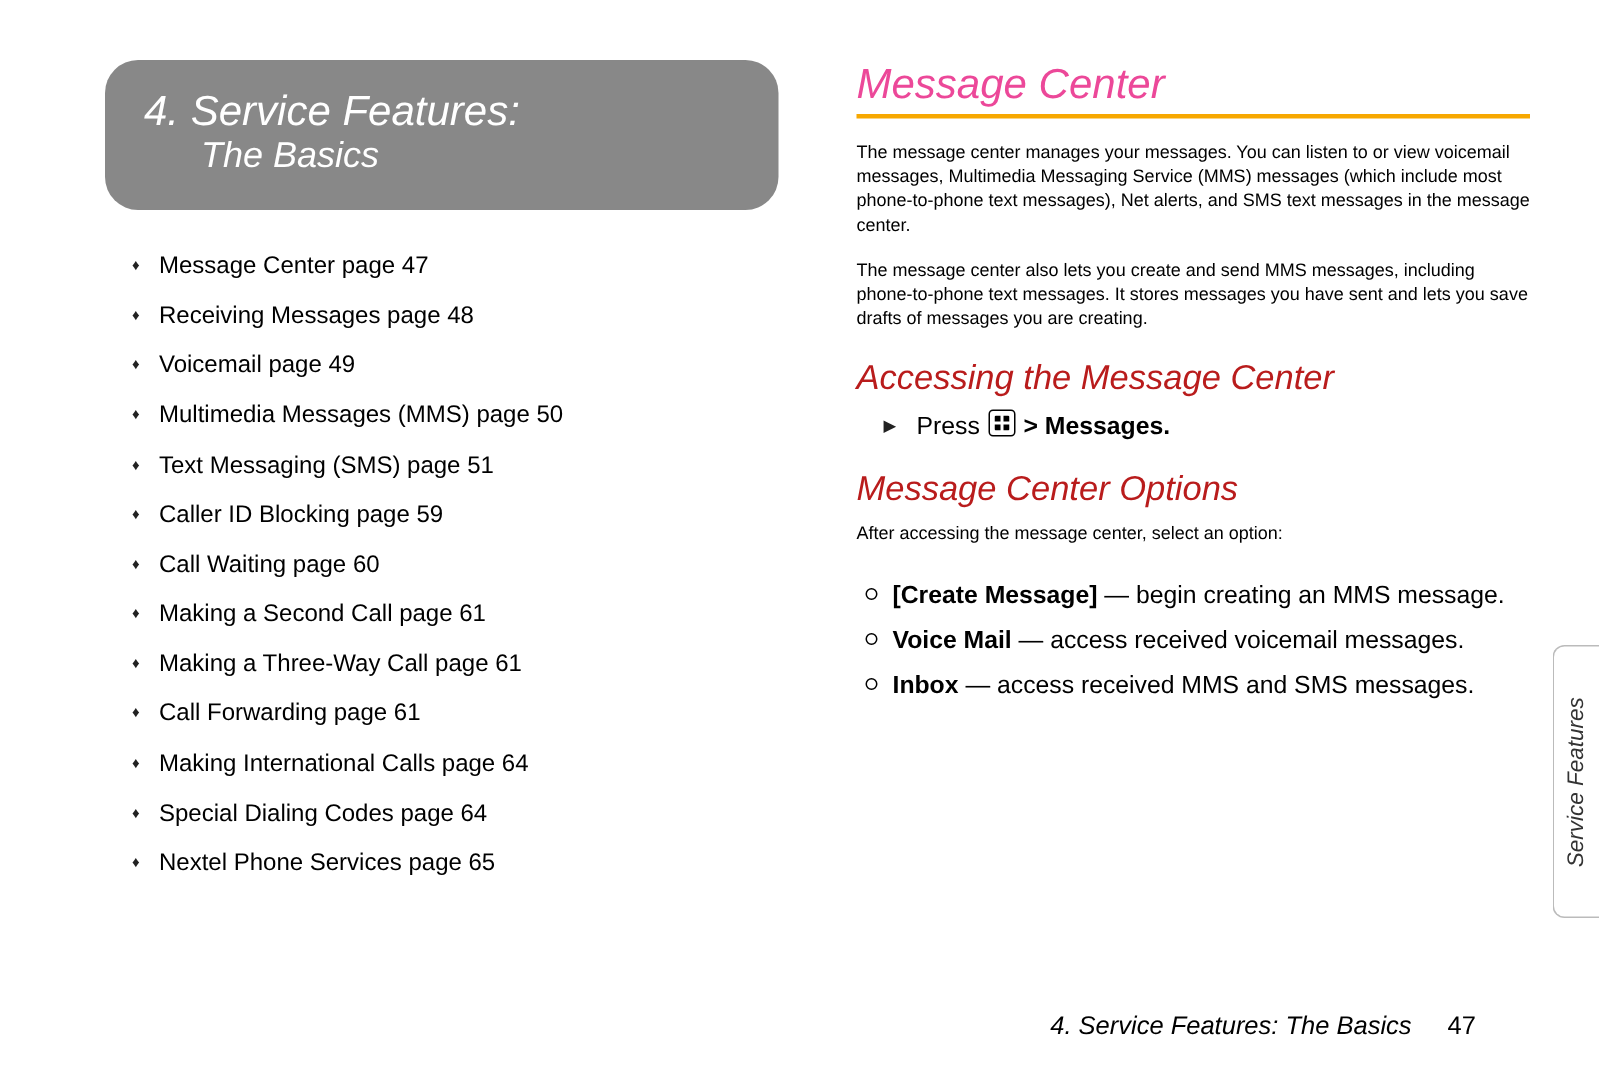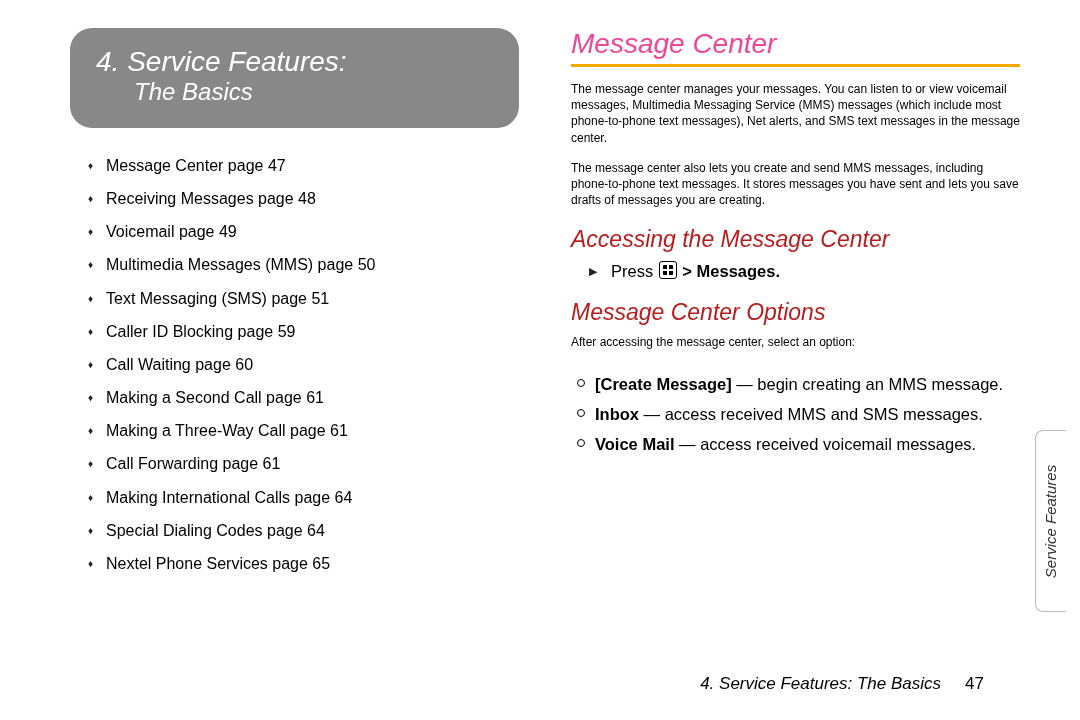--- a/index.html
+++ b/index.html
@@ -7,21 +7,21 @@
     padding: 0;
     font-family: Helvetica, Arial, sans-serif;
     background: #fff;
     width: 1080px;
     height: 720px;
     position: relative;
     color: #000;
   }
   .page {
     display: flex;
-    padding: 28px 60px 20px 70px;
+    padding: 40px 60px 20px 70px;
     gap: 52px;
     box-sizing: border-box;
     height: 100%;
     position: relative;
   }
   .col {
     flex: 1;
     min-width: 0;
   }
   .chapter-box {
@@ -217,22 +217,22 @@
 
     <div class="h2">Accessing the Message Center</div>
     <div class="step">
       <span>Press </span><span class="icon-key"></span><span class="bold"> &gt; Messages.</span>
     </div>
 
     <div class="h2">Message Center Options</div>
     <p class="body-text" style="margin-bottom:22px">After accessing the message center, select an option:</p>
     <ul class="opts" id="opts">
         <li><span class="bold">[Create Message]</span><span> — begin creating an MMS message.</span></li>
+        <li><span class="bold">Voice Mail</span><span> — access received voicemail messages.</span></li>
         <li><span class="bold">Inbox</span><span> — access received MMS and SMS messages.</span></li>
-        <li><span class="bold">Voice Mail</span><span> — access received voicemail messages.</span></li>
       </ul>
   </div>
 
   <div class="side-tab">
     <span>Service Features</span>
   </div>
 
   <div class="footer">
     <span>4. Service Features: The Basics</span><span class="pgnum">47</span>
   </div>

